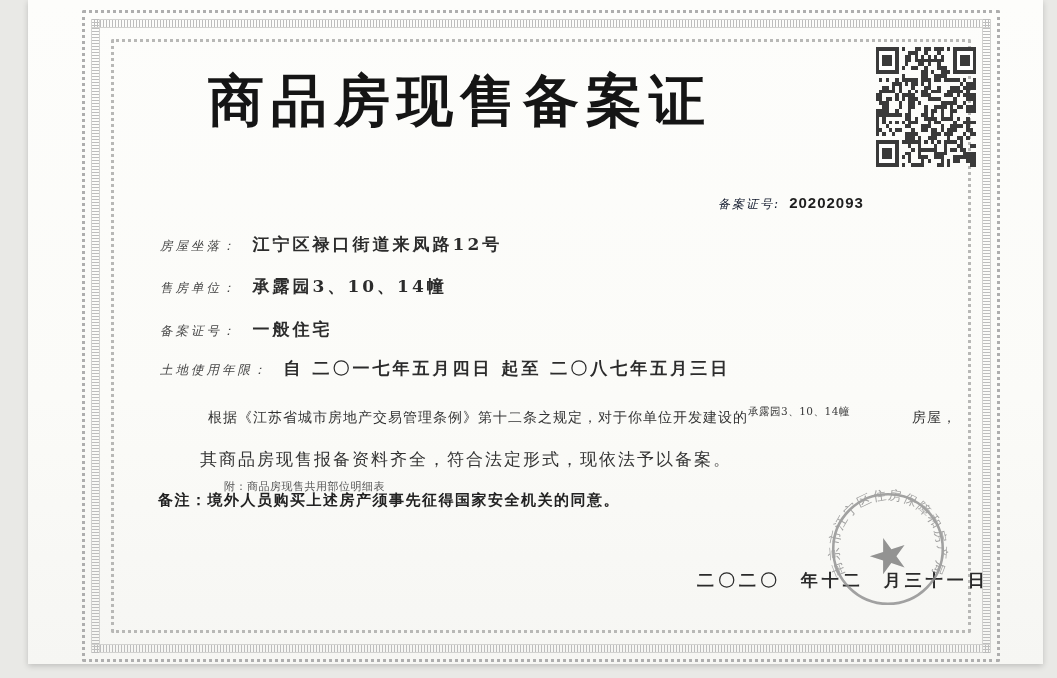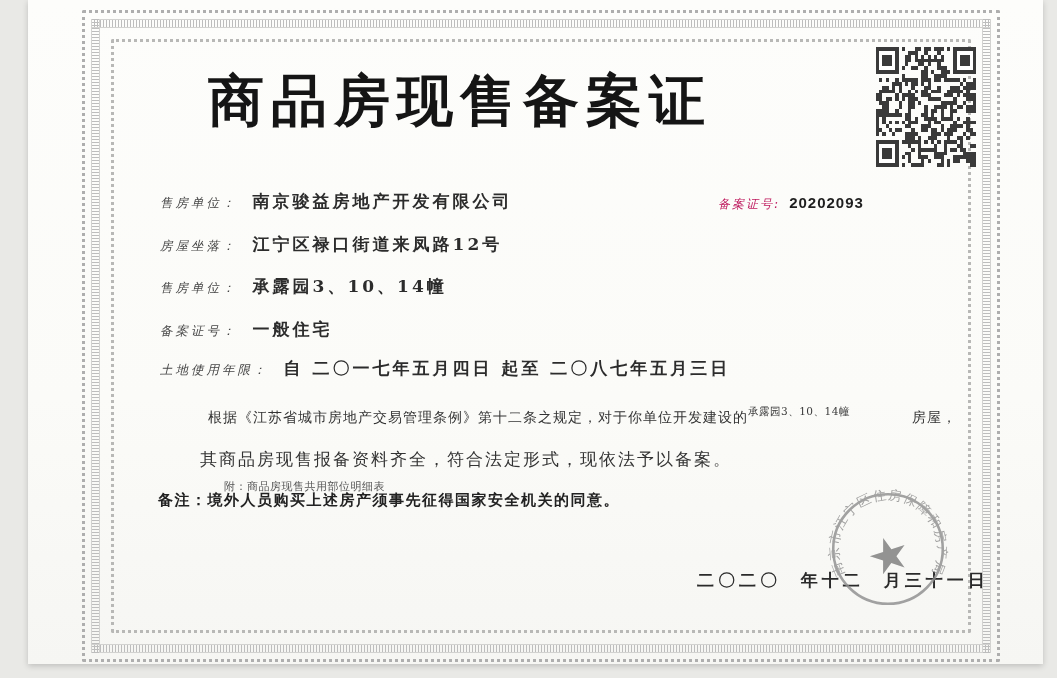--- a/index.html
+++ b/index.html
@@ -46,21 +46,21 @@
   }
   .qr{
     position:absolute;left:876px;top:47px;width:100px;height:120px;
   }
   .qr svg{width:100%;height:100%;}
 
   .recno{
     position:absolute;left:718px;top:193px;white-space:nowrap;
   }
   .recno .lab{
-    font-style:italic;font-size:12px;color:#be185d;letter-spacing:2px;
+    font-style:italic;font-size:12px;color:#0f172a;letter-spacing:2px;
   }
   .recno .val{
     font-family:"Liberation Sans",sans-serif;font-weight:bold;
     font-size:15px;color:#1f1f1f;letter-spacing:1px;margin-left:4px;
   }
 
   .field{position:absolute;left:160px;white-space:nowrap;}
   .field .flab{
     display:inline-block;font-style:italic;font-size:12.5px;color:#474747;
     letter-spacing:3px;vertical-align:baseline;
@@ -516,24 +516,20 @@
             <rect x="2" y="26" width="3" height="3"></rect>
           </g>
       </svg>
     </div>
 
     <div class="recno">
       <span class="lab">备案证号:</span>
       <span class="val">20202093</span>
     </div>
 
-    <div class="field f1">
-      <span class="flab">售房单位：</span>
-      <span class="fval">南京骏益房地产开发有限公司</span>
-    </div>
     <div class="field f2">
       <span class="flab">房屋坐落：</span>
       <span class="fval">江宁区禄口街道来凤路12号</span>
     </div>
     <div class="field f3">
       <span class="flab">售房单位：</span>
       <span class="fval">承露园3、10、14幢</span>
     </div>
     <div class="field f4">
       <span class="flab">备案证号：</span>

